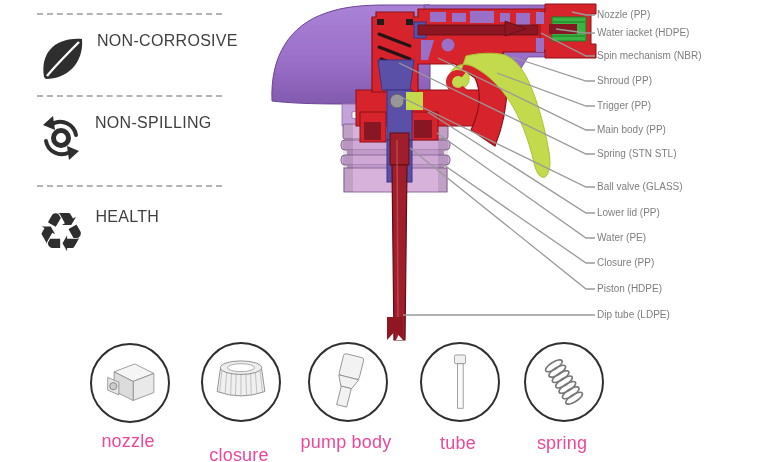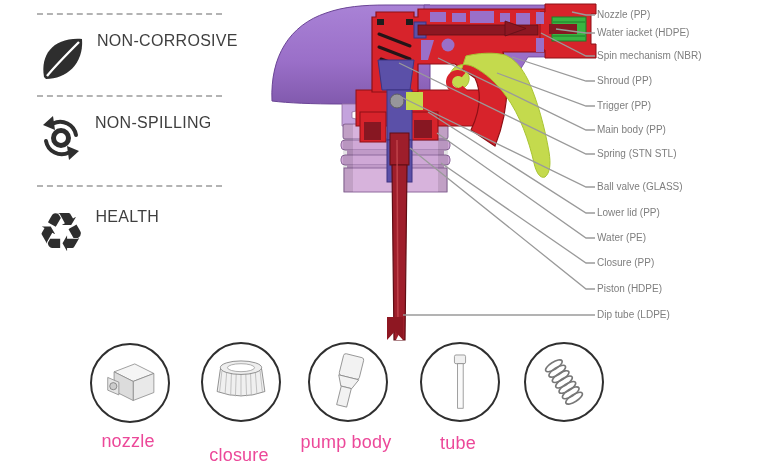--- a/index.html
+++ b/index.html
@@ -237,14 +237,15 @@
           <ellipse cx="0" cy="16" rx="12" ry="4.5"></ellipse>
         <ellipse cx="0" cy="24" rx="12" ry="4.5"></ellipse>
       </g>
     </svg>
   </div>
 
   <div class="gallery-label" style="left:58px;top:431px">nozzle</div>
   <div class="gallery-label" style="left:169px;top:445px">closure</div>
   <div class="gallery-label" style="left:276px;top:432px">pump body</div>
   <div class="gallery-label" style="left:388px;top:433px">tube</div>
+  <div class="gallery-label" style="left:492px;top:433px">spring</div>
 
 </div>
 
 </body></html>

